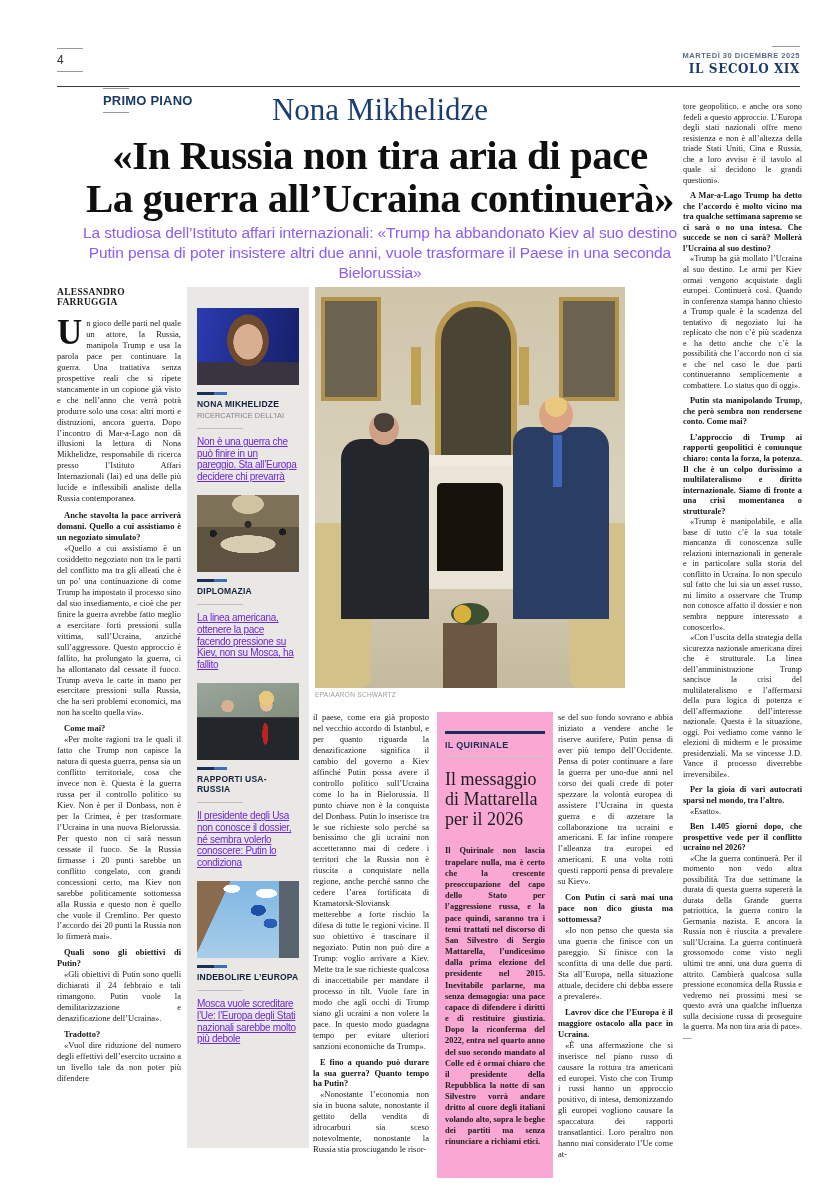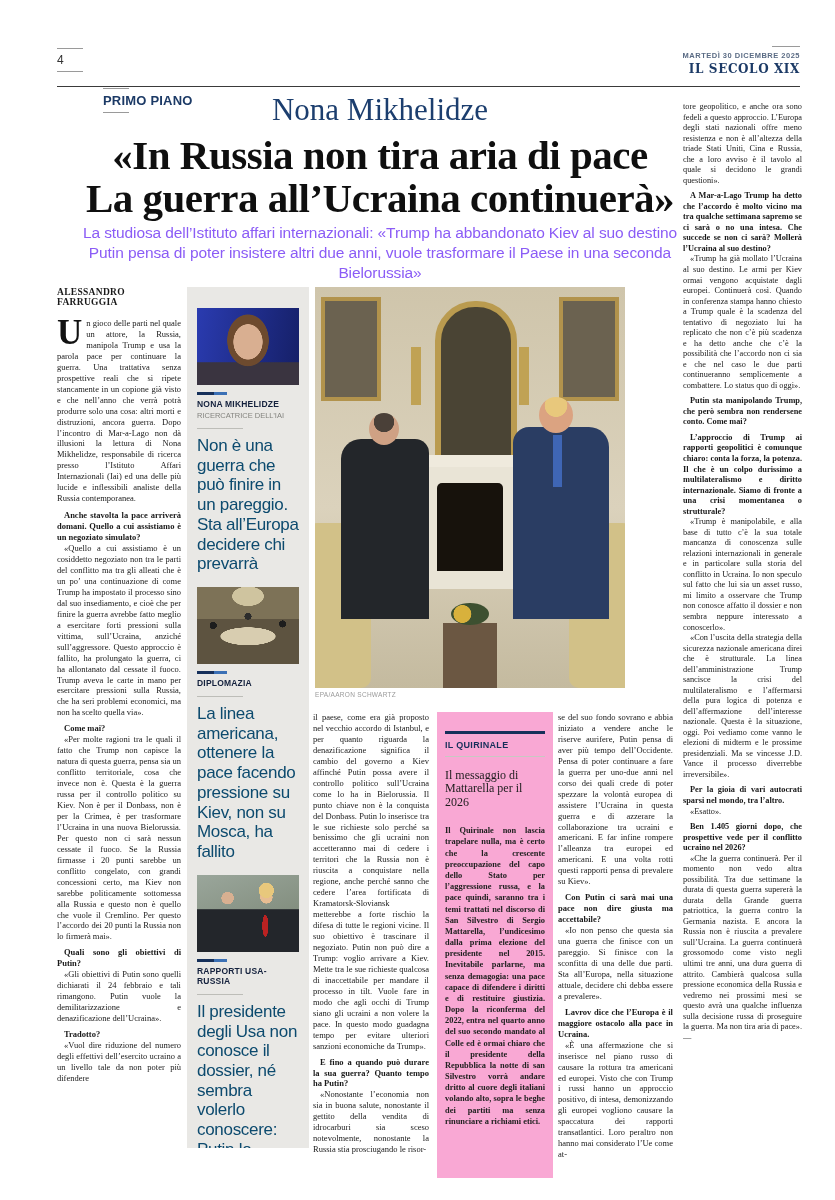--- a/index.html
+++ b/index.html
@@ -45,22 +45,22 @@
            box-sizing:border-box;padding:8px 10px;overflow:hidden;}
   .quote-icon{font-family:"DejaVu Sans",sans-serif;font-weight:bold;font-size:52px;line-height:.95;
               color:#17355e;letter-spacing:-5px;height:52px;}
   .sb-item{margin-top:13px;}
   .sb-photo{width:102px;height:77px;margin-bottom:7px;}
   .sb-bar{width:30px;height:3px;background:linear-gradient(to right,#16305a 0 55%,#3b70b5 55%);}
   .sb-label{font:bold 8.5px "Liberation Sans",sans-serif;color:#14213d;letter-spacing:.2px;margin-top:4px;}
   .sb-sub{font:7.5px "Liberation Sans",sans-serif;color:#84847f;margin-top:2px;}
   .sb-sub:empty{display:none;}
   .sb-div{width:46px;border-top:1px solid #bdbdb8;margin:8px 0 7px;}
-  .sb-quote{font-family:"Liberation Sans",sans-serif;font-size:17px;line-height:1.16;
-            color:#0c4a6e;letter-spacing:-.3px;}
+  .sb-quote{font-family:"Liberation Sans",sans-serif;font-size:10px;line-height:1.16;
+            color:#6d28d9;letter-spacing:-.3px;text-decoration:underline;}
 
   
   .photo-nona{background:
     radial-gradient(24px 29px at 50% 44%, #d9af91 60%, transparent 62%),
     radial-gradient(33px 41px at 50% 42%, #6d4a2e 62%, transparent 64%),
     linear-gradient(transparent 70%, #3a3440 71%),
     linear-gradient(100deg,#2a3bb0,#151f66);}
   .photo-meeting{background:
     radial-gradient(40px 13px at 50% 64%, #d8cdb0 68%, transparent 70%),
     radial-gradient(circle 5px at 16% 50%, #1d1d1d 70%, transparent 72%),
@@ -114,21 +114,21 @@
                justify-content:space-between;align-items:baseline;}
   .caption{font:bold 9px "Liberation Sans",sans-serif;color:#1b1b1b;}
   .credit{font:6.5px "Liberation Sans",sans-serif;color:#9a9a9a;letter-spacing:.3px;}
 
   
   .quirinale{position:absolute;left:437px;top:712px;width:116px;height:466px;background:#f9a8d4;
              box-sizing:border-box;padding:19px 8px;overflow:hidden;}
   .q-bar{width:100%;height:3px;background:#16305a;}
   .q-label{font:bold 9px "Liberation Sans",sans-serif;color:#16305a;letter-spacing:.3px;margin-top:6px;}
   .q-div{border-top:1px solid #c9c8c2;margin-top:6px;}
-  .q-title{font-family:"Liberation Serif",serif;font-size:12px;font-weight:500;color:#1d1d1d;
+  .q-title{font-family:"Liberation Serif",serif;font-size:18px;font-weight:500;color:#1d1d1d;
            line-height:1.12;margin:12px 0 16px;}
   .q-body{font-size:8.4px;line-height:1.33;font-weight:600;text-align:justify;color:#222;margin:0;}
 </style>
 </head>
 <body>
 
 <div id="page">
 
   <div class="hdr-pnum">4</div>
   <div class="hdr-section">PRIMO PIANO</div>
@@ -241,21 +241,21 @@
     <div class="q-label">IL QUIRINALE</div>
     <div class="q-div"></div>
     <h2 class="q-title">Il messaggio di Mattarella per il 2026</h2>
     <p class="q-body">Il Quirinale non lascia trapelare nulla, ma è certo che la crescente preoccupazione del capo dello Stato per l’aggressione russa, e la pace quindi, saranno tra i temi trattati nel discorso di San Silvestro di Sergio Mattarella, l’undicesimo dalla prima elezione del presidente nel 2015. Inevitabile parlarne, ma senza demagogia: una pace capace di difendere i diritti e di restituire giustizia. Dopo la riconferma del 2022, entra nel quarto anno del suo secondo mandato al Colle ed è ormai chiaro che il presidente della Repubblica la notte di san Silvestro vorrà andare dritto al cuore degli italiani volando alto, sopra le beghe dei partiti ma senza rinunciare a richiami etici.</p>
   </section>
 
   <div class="col5 bodytext">
     <div>
 
     <p class="para cont">se del suo fondo sovrano e abbia iniziato a vendere anche le riserve aurifere, Putin pensa di aver più tempo dell’Occidente. Pensa di poter continuare a fare la guerra per uno-due anni nel corso dei quali crede di poter spezzare la volontà europea di assistere l’Ucraina in questa guerra e di azzerare la collaborazione tra ucraini e americani. E far infine rompere l’alleanza tra europei ed americani. E una volta rotti questi rapporti pensa di prevalere su Kiev».</p>
-        <p class="para q">Con Putin ci sarà mai una pace non dire giusta ma accettabile?</p>
+        <p class="para q">Con Putin ci sarà mai una pace non dico giusta ma sottomessa?</p>
         <p class="para a">«Io non penso che questa sia una guerra che finisce con un pareggio. Si finisce con la sconfitta di una delle due parti. Sta all’Europa, nella situazione attuale, decidere chi debba essere a prevalere».</p>
         <p class="para q">Lavrov dice che l’Europa è il maggiore ostacolo alla pace in Ucraina.</p>
         <p class="para a">«È una affermazione che si inserisce nel piano russo di causare la rottura tra americani ed europei. Visto che con Trump i russi hanno un approccio positivo, di intesa, demonizzando gli europei vogliono causare la spaccatura dei rapporti transatlantici. Loro peraltro non hanno mai considerato l’Ue come at-</p>
       </div>
   </div>
 
   <div class="colright bodytext">
     <div>
 
     <p class="para cont">tore geopolitico, e anche ora sono fedeli a questo approccio. L’Europa degli stati nazionali offre meno resistenza e non è all’altezza della triade Stati Uniti, Cina e Russia, che a loro avviso è il tavolo al quale si decidono le grandi questioni».</p>

